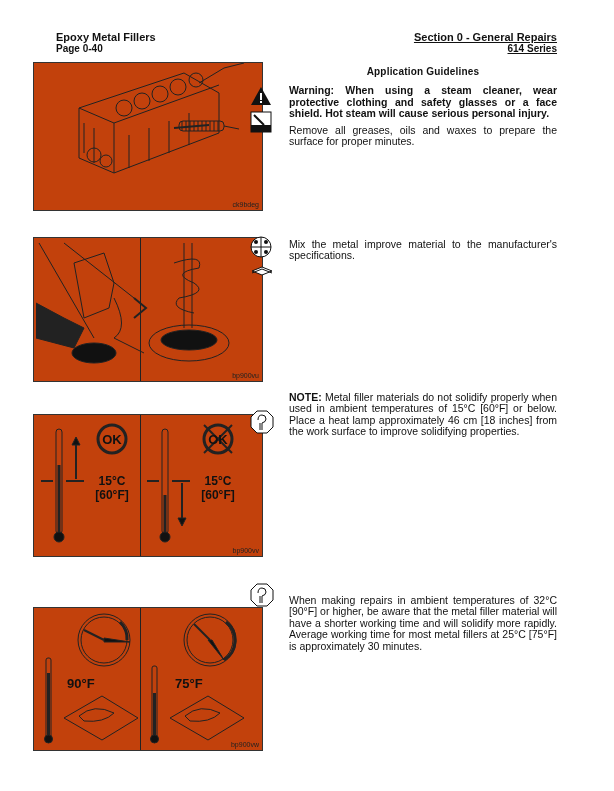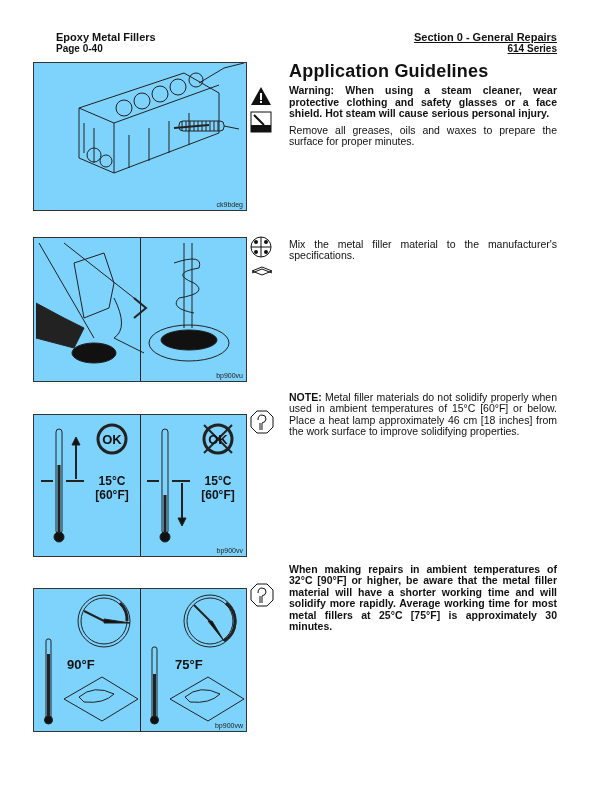--- a/index.html
+++ b/index.html
@@ -3,28 +3,28 @@
 <meta charset="utf-8">
 <style>
   html, body { margin:0; padding:0; background:#ffffff; }
   body { width:614px; height:791px; position:relative; overflow:hidden;
          font-family:"Liberation Sans", sans-serif; color:#111; }
   .hdr { position:absolute; font-weight:bold; font-size:11px; line-height:12px; }
   .hdr-left { left:33px; top:31px;margin-left:23px; }
   .hdr-right { right:57px; top:31px; text-align:right;text-decoration:underline; }
   .hdr .sub { font-size:10px; }
 
-  .fig { position:absolute; left:33px; width:212px; border:1px solid #333; background:#7dd3fc; }
+  .fig { position:absolute; left:33px; width:212px; border:1px solid #333; background:#c2410c;padding-left:16px; }
   .fig .divider { position:absolute; top:0; bottom:0; left:106px; width:1px; background:#222; }
   .fig .code { position:absolute; right:3px; bottom:2px; font-size:7px; color:#222; }
   .fig svg { position:absolute; left:0; top:0; }
 
   .text-block { position:absolute; left:289px; width:268px; font-size:10.5px; line-height:11.4px; }
   .text-block p { margin:0 0 5px 0; text-align:justify; }
-  .title { font-size:18px; font-weight:bold; margin-bottom:8px; letter-spacing:0.2px; }
+  .title { font-size:10px; font-weight:bold; margin-bottom:8px; letter-spacing:0.2px;text-align:center; }
   .warn { font-weight:bold; }
   .icon { position:absolute; left:250px; }
   .b { font-weight:bold; }
 </style>
 </head>
 <body>
 
 <div class="hdr hdr-left">
   <div>Epoxy Metal Fillers</div>
   <div class="sub">Page 0-40</div>
@@ -102,21 +102,21 @@
     <circle cx="16" cy="6" r="2" fill="#111"></circle>
   <circle cx="6" cy="16" r="2" fill="#111"></circle>
     <circle cx="16" cy="16" r="2" fill="#111"></circle>
 </svg>
 <svg class="icon" style="top:263px;" width="24" height="14">
   <path d="M2 8 L12 4 L22 8 L12 12 Z" fill="#fff" stroke="#111"></path>
   <path d="M2 10 L12 6 L22 10" fill="none" stroke="#111"></path>
 </svg>
 
 <div class="text-block" style="top:239px;">
-  <p>Mix the metal filler material to the manufacturer's specifications.</p>
+  <p>Mix the metal improve material to the manufacturer's specifications.</p>
 </div>
 
 <div class="fig" style="top:414px;height:141px;">
   <div class="divider"></div>
   <svg width="212" height="141">
     <g fill="none" stroke="#222" stroke-width="1">
       <rect x="22" y="14" width="6" height="105" rx="3"></rect>
       <line x1="25" y1="50" x2="25" y2="118" stroke-width="3"></line>
       <circle cx="25" cy="122" r="5" fill="#111"></circle>
       <line x1="7" y1="66" x2="19" y2="66" stroke-width="2"></line>
@@ -147,21 +147,21 @@
 
 <svg class="icon" style="top:410px;" width="24" height="24">
   <polygon points="7,1 17,1 23,7 23,17 17,23 7,23 1,17 1,7" fill="#fff" stroke="#111"></polygon>
   <path d="M8 10 Q8 5 12 5 Q16 5 16 9 Q16 12 12 13 L12 20 M10 13 L10 20" fill="none" stroke="#111"></path>
 </svg>
 
 <div class="text-block" style="top:392px;">
   <p><span class="b">NOTE:</span><span> Metal filler materials do not solidify properly when used in ambient temperatures of 15°C [60°F] or below. Place a heat lamp approximately 46 cm [18 inches] from the work surface to improve solidifying properties.</span></p>
 </div>
 
-<div class="fig" style="top:588px;height:142px;">
+<div class="fig" style="top:607px;height:142px;">
   <div class="divider"></div>
   <svg width="212" height="142">
     <g fill="none" stroke="#222" stroke-width="1">
       <circle cx="70" cy="32" r="26"></circle>
         <circle cx="70" cy="32" r="23"></circle>
       <line x1="70" y1="32" x2="50" y2="22" stroke-width="2"></line>
       <polygon points="70,30 96,34 70,34" fill="#111"></polygon>
       <path d="M86 14 A23 23 0 0 1 93 32" stroke-width="3"></path>
       <rect x="12" y="50" width="5" height="80" rx="2"></rect>
       <line x1="14.5" y1="65" x2="14.5" y2="128" stroke-width="3"></line>
@@ -183,15 +183,15 @@
     <text x="141" y="80" font-family="Liberation Sans, sans-serif" font-size="13" font-weight="bold" fill="#111">75°F</text>
   </svg>
   <span class="code">bp900vw</span>
 </div>
 
 <svg class="icon" style="top:583px;" width="24" height="24">
   <polygon points="7,1 17,1 23,7 23,17 17,23 7,23 1,17 1,7" fill="#fff" stroke="#111"></polygon>
   <path d="M8 10 Q8 5 12 5 Q16 5 16 9 Q16 12 12 13 L12 20 M10 13 L10 20" fill="none" stroke="#111"></path>
 </svg>
 
-<div class="text-block" style="top:564px;font-weight:bold;">
+<div class="text-block" style="top:595px;">
   <p>When making repairs in ambient temperatures of 32°C [90°F] or higher, be aware that the metal filler material will have a shorter working time and will solidify more rapidly. Average working time for most metal fillers at 25°C [75°F] is approximately 30 minutes.</p>
 </div>
 
 </body></html>

